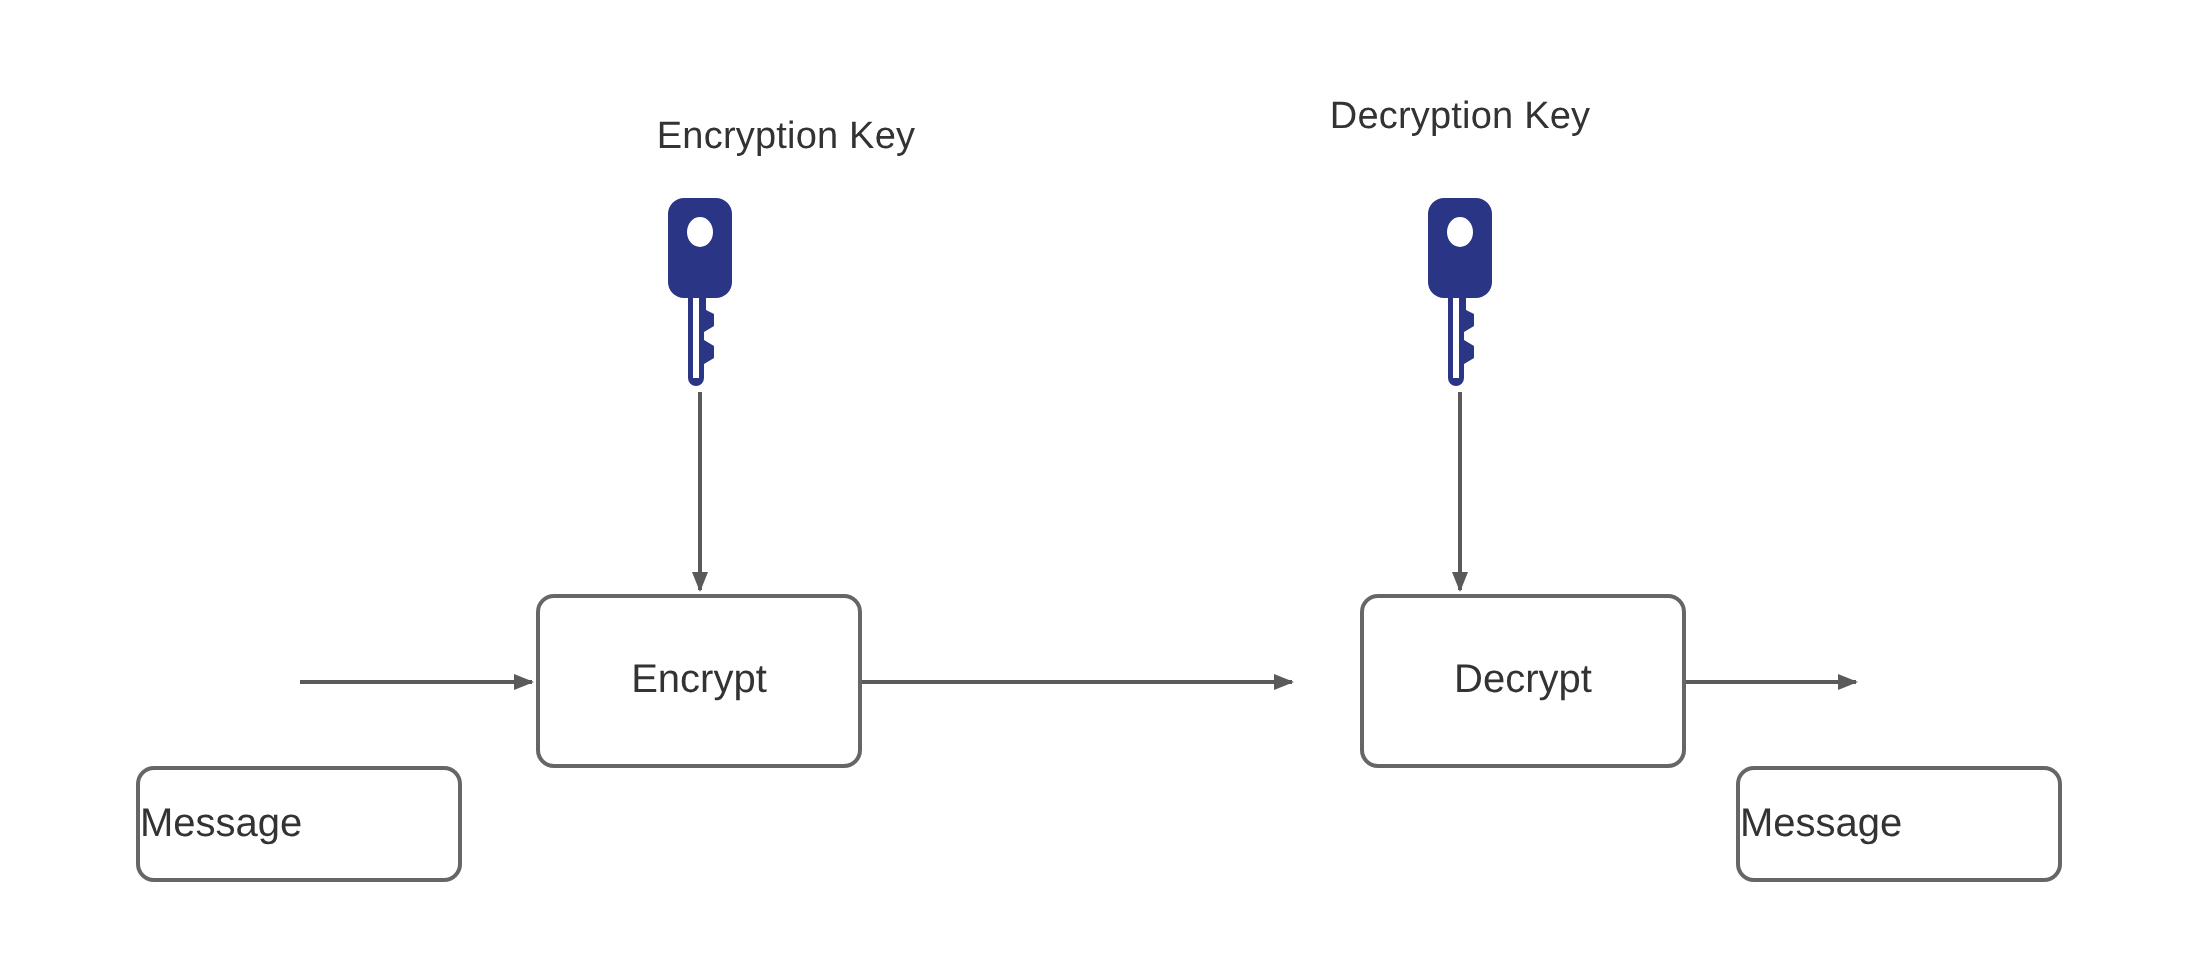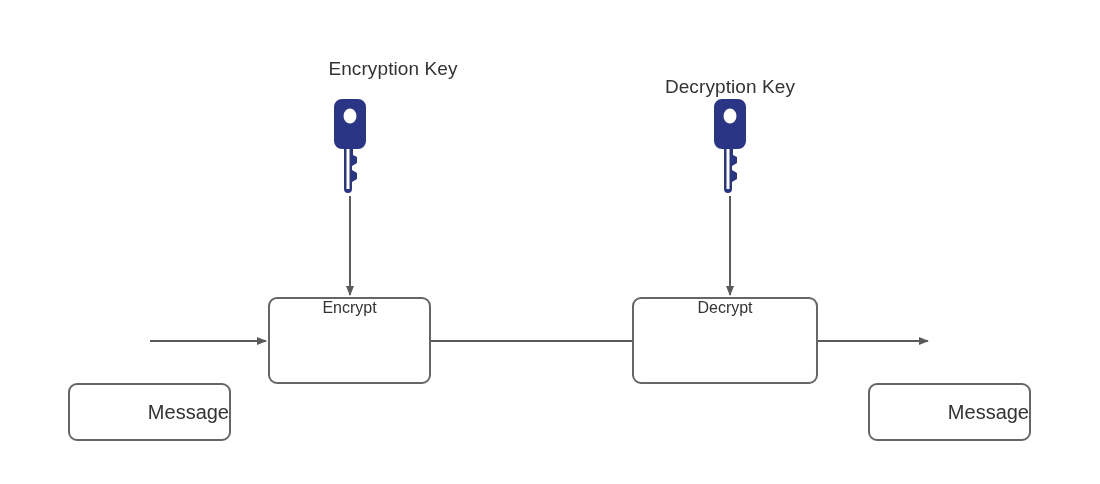--- a/index.html
+++ b/index.html
@@ -29,34 +29,34 @@
     position: absolute;
     transform: translateX(-50%);
   }
   .proc-box {
     position: absolute;
     box-sizing: border-box;
     border: 2px solid #666666;
     border-radius: 9px;
     background: #ffffff;
     display: flex;
-    align-items: flex-start;
+    align-items: center;
     justify-content: center;
-    font-size: 16px;
+    font-size: 20px;
     color: #333333;
   }
   .data-box {
     position: absolute;
     box-sizing: border-box;
     border: 2px solid #666666;
     border-radius: 9px;
     background: #ffffff;
     display: flex;
     align-items: center;
-    justify-content: flex-end;
+    justify-content: flex-start;
     font-size: 20px;
     color: #333333;
   }
   .arrow-svg {
     position: absolute;
     left: 0;
     top: 0;
     width: 1100px;
     height: 484px;
     pointer-events: none;
@@ -72,21 +72,21 @@
   <div class="key-icon" style="left:350px; top:97px;">
     <svg width="44" height="104" viewBox="0 0 44 104" xmlns="http://www.w3.org/2000/svg">
       <path d="M6 10 A8 8 0 0 1 14 2 L30 2 A8 8 0 0 1 38 10 L38 44 A8 8 0 0 1 30 52
                L25 52 L25 58 L29 60 L29 66 L24 69 L24 73 L29 76 L29 82 L24 85 L24 92
                A4 4 0 0 1 20 96 A4 4 0 0 1 16 92 L16 52 L14 52 A8 8 0 0 1 6 44 Z" fill="#2B3585"></path>
       <ellipse cx="22" cy="19" rx="6.5" ry="7.5" fill="#ffffff"></ellipse>
       <rect x="18.5" y="52" width="3" height="40" fill="#ffffff"></rect>
     </svg>
   </div>
 
-  <div class="key-label" style="left:730px; top:76px;">Decryption Key</div>
+  <div class="key-label" style="left:730px; top:48px;">Decryption Key</div>
 
   <div class="key-icon" style="left:730px; top:97px;">
     <svg width="44" height="104" viewBox="0 0 44 104" xmlns="http://www.w3.org/2000/svg">
       <path d="M6 10 A8 8 0 0 1 14 2 L30 2 A8 8 0 0 1 38 10 L38 44 A8 8 0 0 1 30 52
                L25 52 L25 58 L29 60 L29 66 L24 69 L24 73 L29 76 L29 82 L24 85 L24 92
                A4 4 0 0 1 20 96 A4 4 0 0 1 16 92 L16 52 L14 52 A8 8 0 0 1 6 44 Z" fill="#2B3585"></path>
       <ellipse cx="22" cy="19" rx="6.5" ry="7.5" fill="#ffffff"></ellipse>
       <rect x="18.5" y="52" width="3" height="40" fill="#ffffff"></rect>
     </svg>
   </div>
@@ -116,21 +116,21 @@
 
     <g>
       <line x1="730" y1="196" x2="730" y2="295" stroke="#5a5a5a" stroke-width="2" marker-end="url(#ah)"></line>
     </g>
   </svg>
 
   <div class="proc-box" style="left:268px; top:297px; width:163px; height:87px;">
     <span>Encrypt</span>
   </div>
 
-  <div class="proc-box" style="left:632px; top:297px; width:186px; height:87px;">
+  <div class="proc-box" style="left:680px; top:297px; width:163px; height:87px;">
     <span>Decrypt</span>
   </div>
 
   <div class="data-box" style="left:68px; top:383px; width:163px; height:58px;">
     <span>Message</span>
   </div>
 
 
   <div class="data-box" style="left:868px; top:383px; width:163px; height:58px;">
     <span>Message</span>

